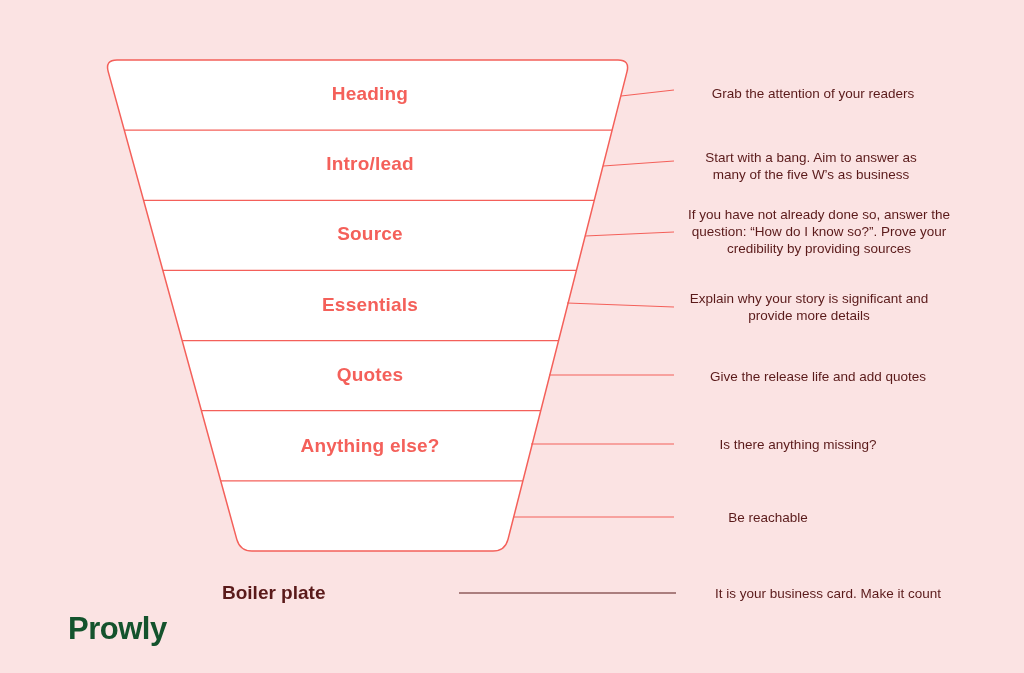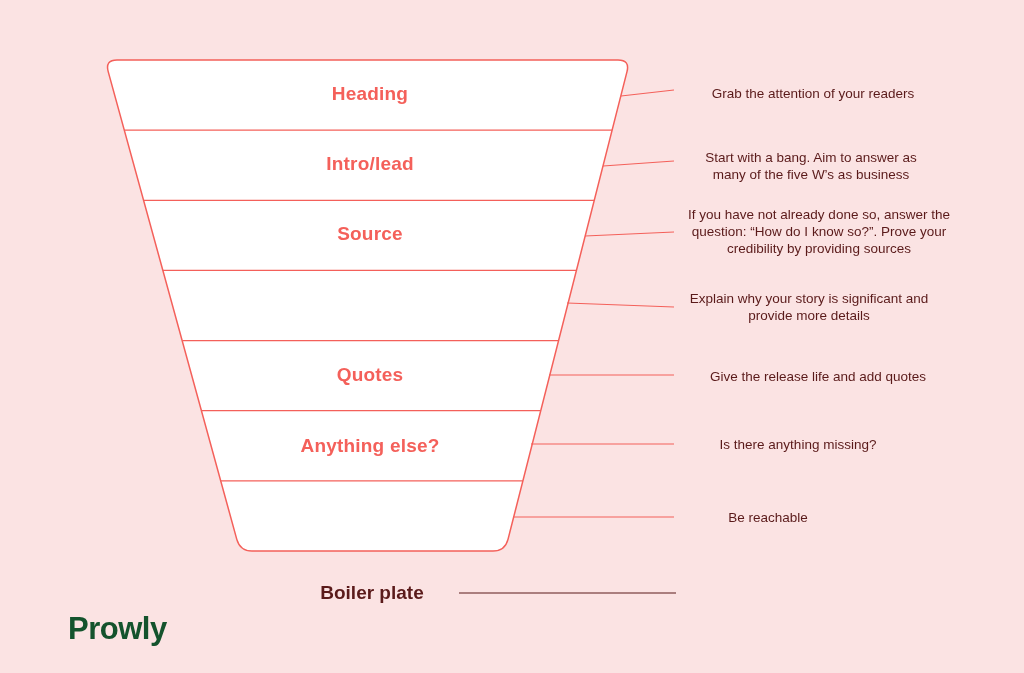--- a/index.html
+++ b/index.html
@@ -23,21 +23,21 @@
     color: #F4605A;
     font-size: 19px;
     font-weight: bold;
     letter-spacing: 0.2px;
   }
   .boiler-label {
     position: absolute;
     left: 222px;
     width: 300px;
     top: 593px;
-    text-align: center;
+    text-align: left;
     transform: translateY(-50%);
     color: #5A1A1A;
     font-size: 19px;
     font-weight: bold;
   }
   .desc {
     position: absolute;
     left: 688px;
     transform: translateY(-50%);
     color: #5A1A1A;
@@ -81,28 +81,30 @@
       <line x1="549" y1="375" x2="674" y2="375"></line>
       <line x1="531" y1="444" x2="674" y2="444"></line>
       <line x1="513" y1="517" x2="674" y2="517"></line>
     </g>
     <line stroke-width="1.2" x1="459" y1="593" x2="676" y2="593" stroke="#5A1A1A"></line>
   </svg>
 
   <div class="funnel-label" style="top:94px">Heading</div>
   <div class="funnel-label" style="top:164px">Intro/lead</div>
   <div class="funnel-label" style="top:234px">Source</div>
+  <div class="funnel-label" style="top:305px">Essentials</div>
   <div class="funnel-label" style="top:375px">Quotes</div>
   <div class="funnel-label" style="top:446px">Anything else?</div>
 
   <div class="boiler-label">Boiler plate</div>
 
   <div class="desc" style="top:93px;  width:250px">Grab the attention of your readers</div>
   <div class="desc" style="top:166px; width:246px">Start with a bang. Aim to answer as many of the five W’s as business</div>
   <div class="desc" style="top:231px; width:262px">If you have not already done so, answer the question: “How do I know so?”. Prove your credibility by providing sources</div>
   <div class="desc" style="top:307px; width:242px">Explain why your story is significant and provide more details</div>
   <div class="desc" style="top:376px; width:260px">Give the release life and add quotes</div>
   <div class="desc" style="top:444px; width:220px">Is there anything missing?</div>
   <div class="desc" style="top:517px; width:160px">Be reachable</div>
+  <div class="desc" style="top:593px; width:280px">It is your business card. Make it count</div>
 
   <div class="logo">Prowly</div>
 
 </div>
 
 </body></html>

